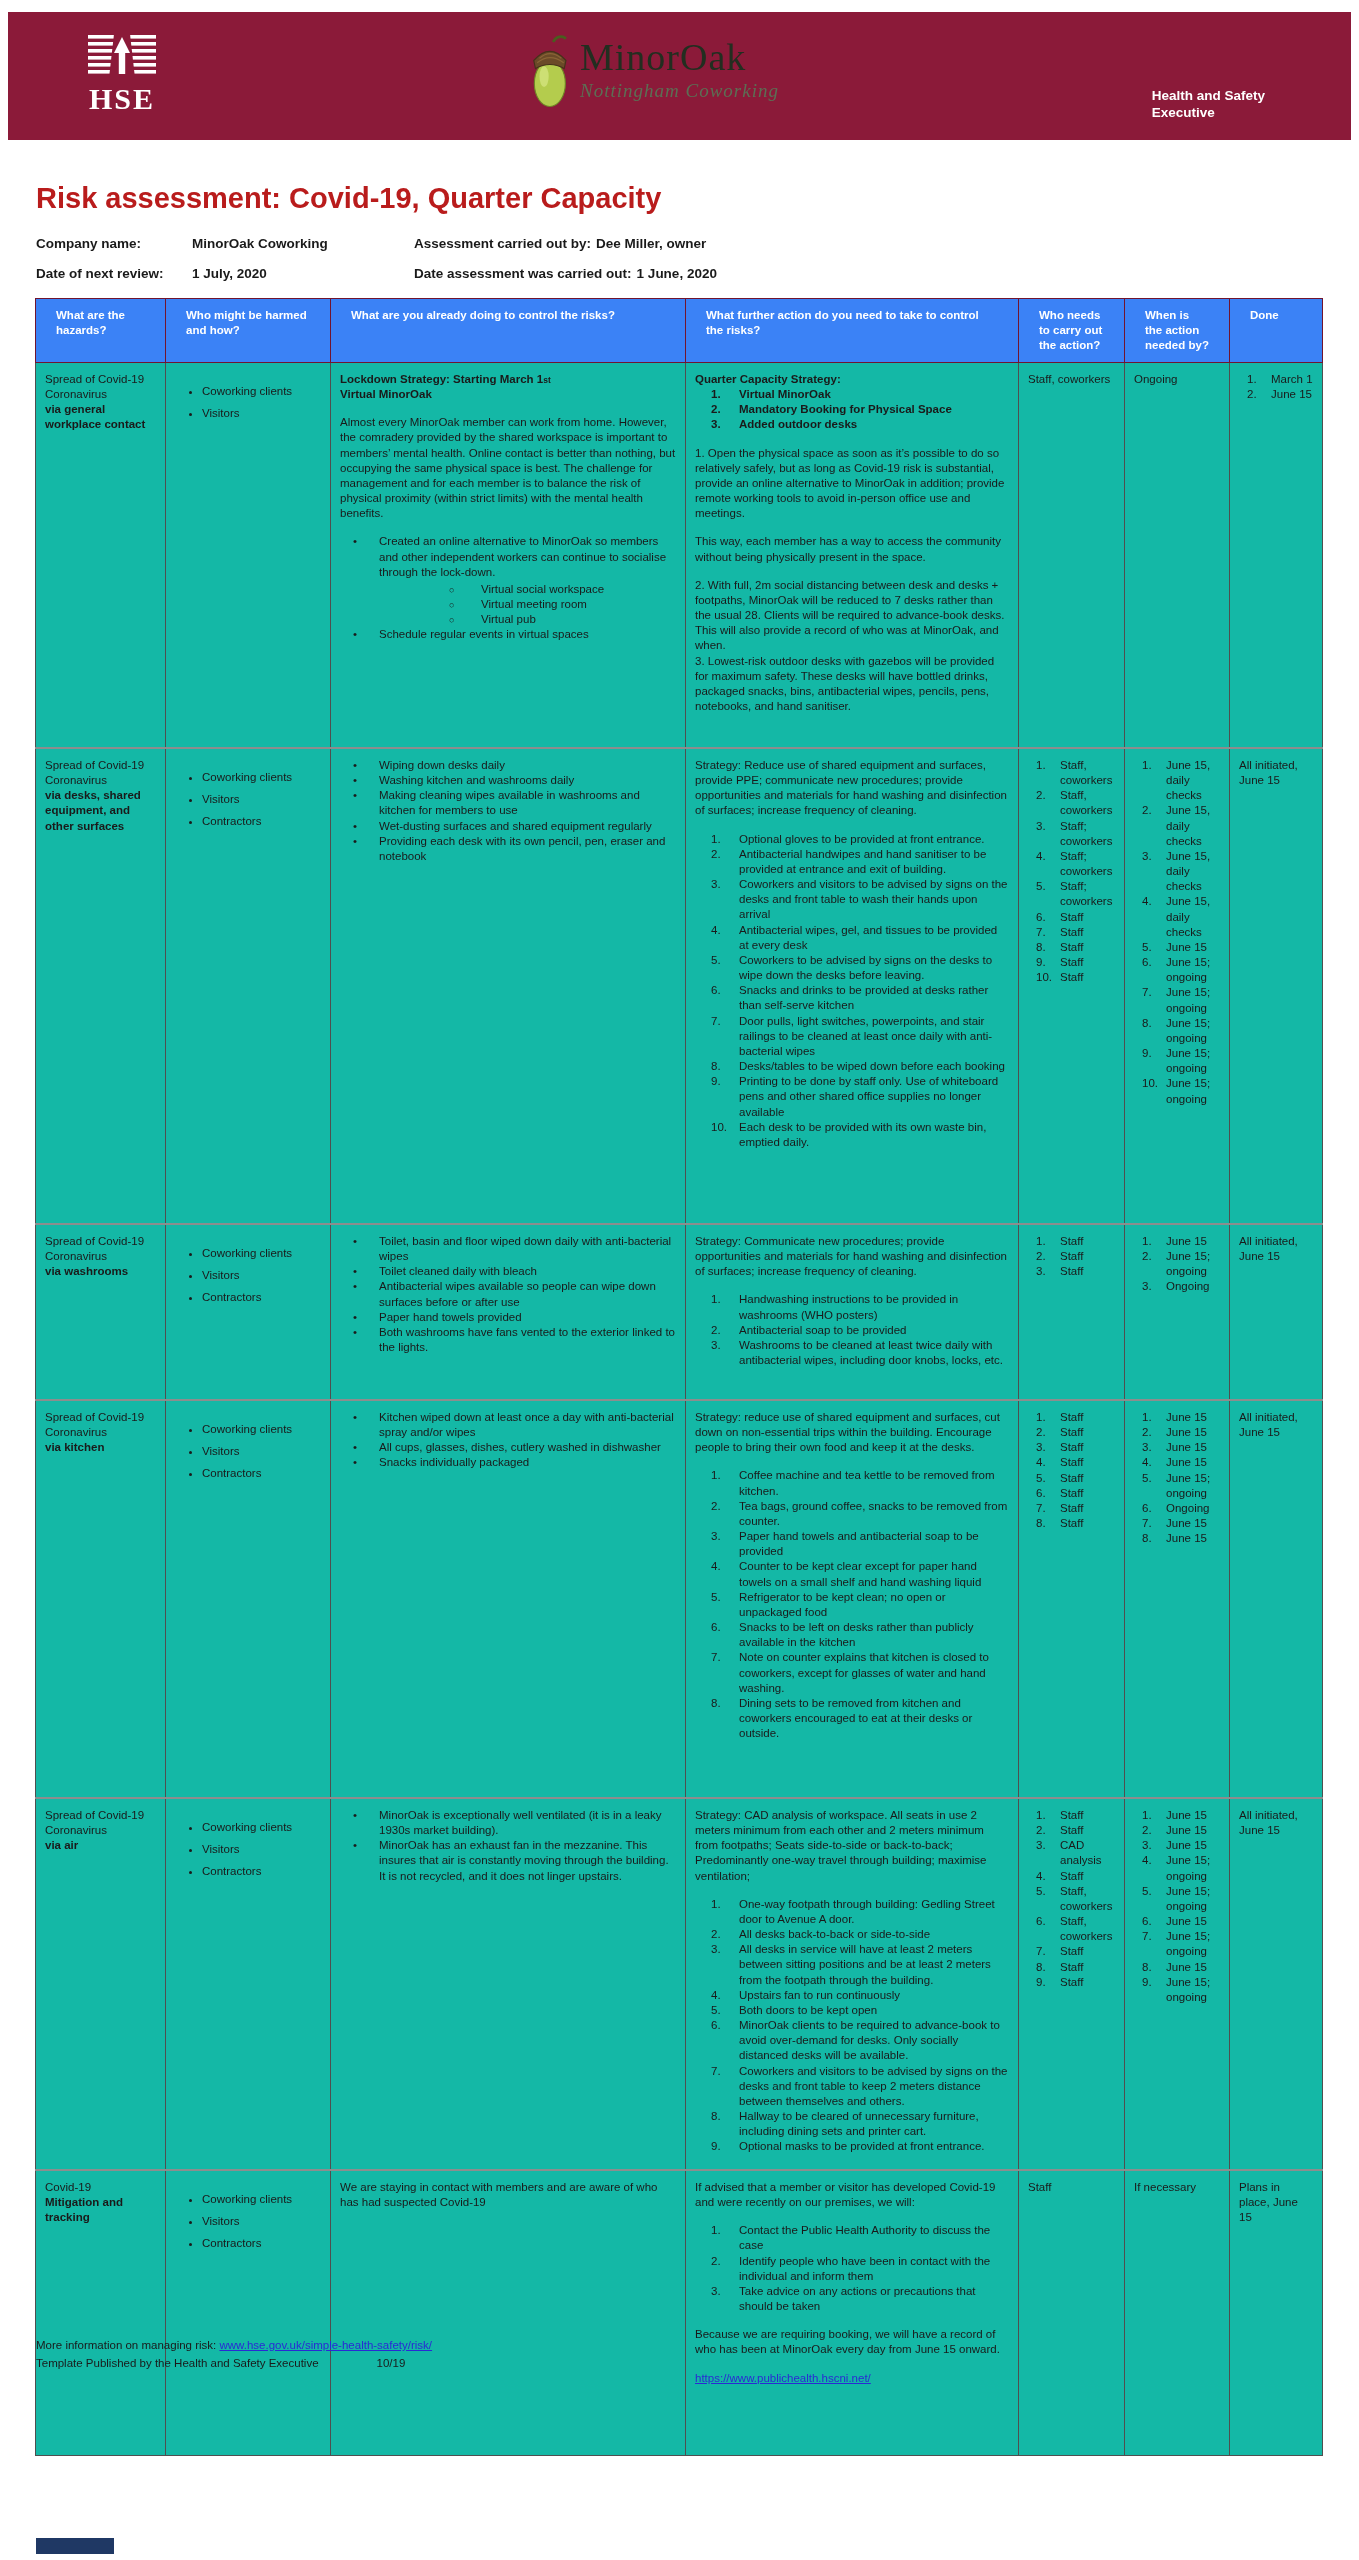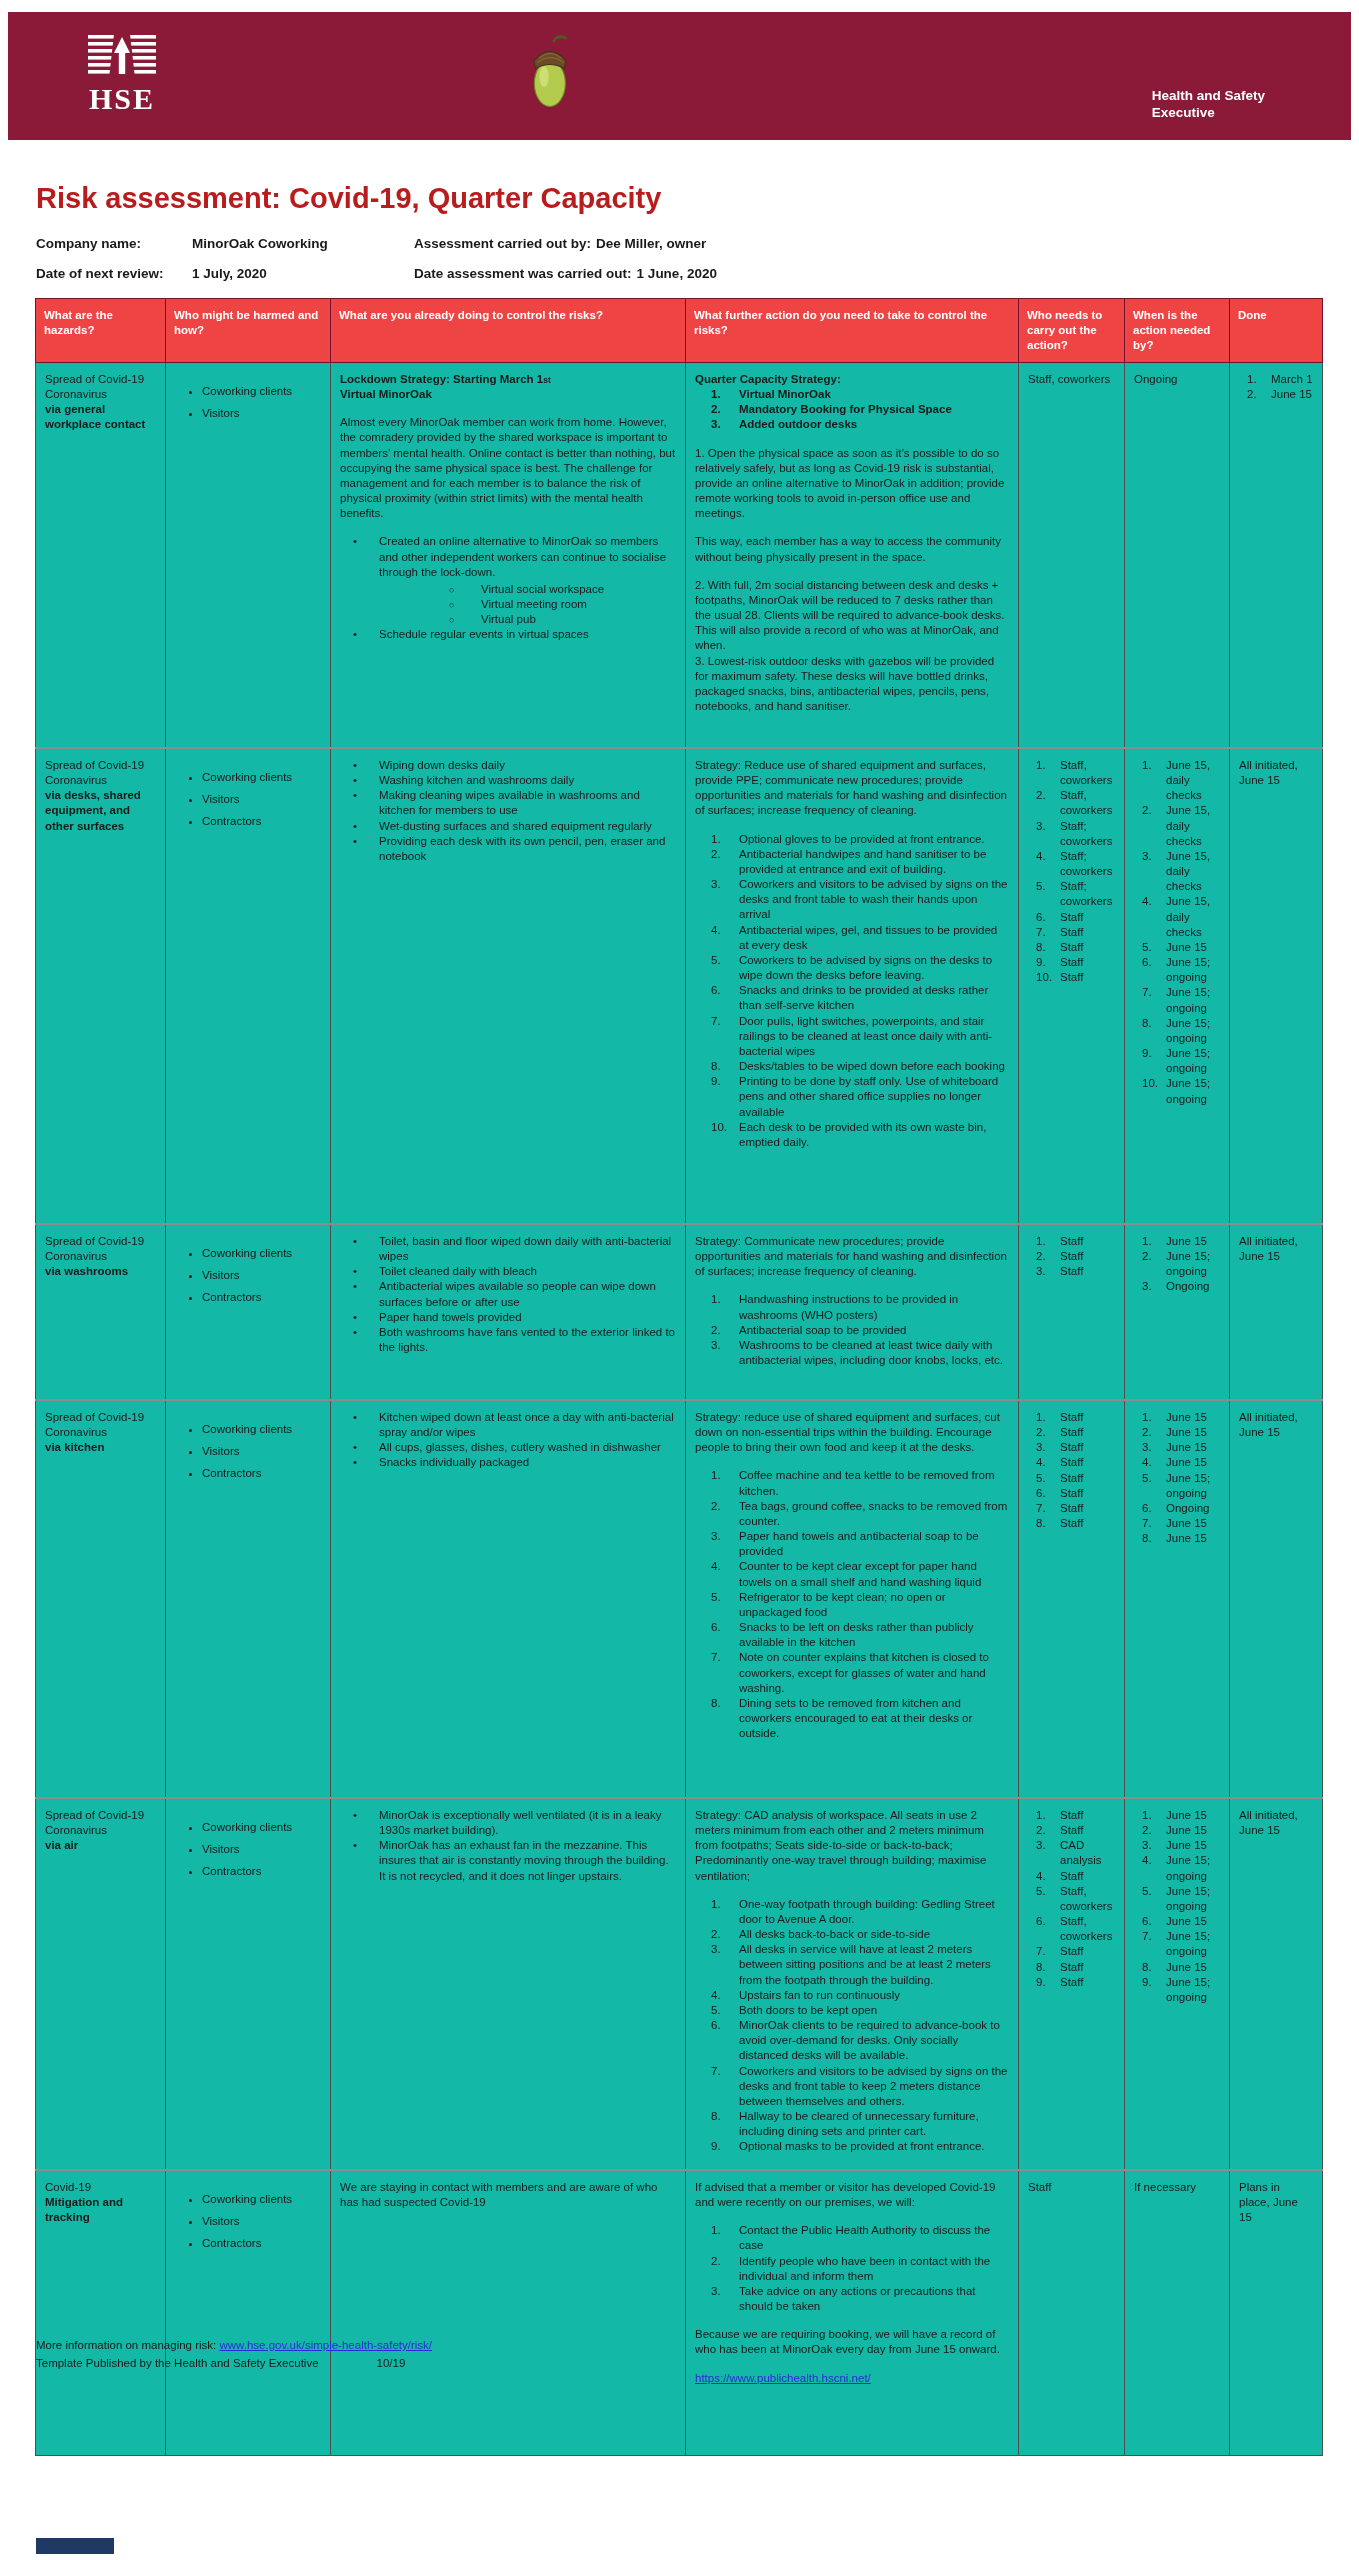--- a/index.html
+++ b/index.html
@@ -21,22 +21,22 @@
   .meta{position:absolute;top:236px;left:36px;font-size:13.5px;font-weight:bold;}
   .meta-row{margin-bottom:15px;white-space:nowrap;}
   .m-label{display:inline-block;width:156px;}
   .m-val{display:inline-block;width:222px;}
   .m-right span + span{margin-left:5px;}
 
   
   table.risk{position:absolute;top:298px;left:35px;width:1287px;border-collapse:collapse;table-layout:fixed;font-size:11.5px;}
   table.risk col.c1{width:130px}table.risk col.c2{width:165px}table.risk col.c3{width:355px}
   table.risk col.c4{width:333px}table.risk col.c5{width:106px}table.risk col.c6{width:105px}table.risk col.c7{width:93px}
-  table.risk th{background:#ef4444;color:#fff;text-align:left;vertical-align:top;font-weight:bold;
-    padding:9px 8px;border:1px solid #71142f;font-size:11.5px;line-height:1.3;}
+  table.risk th{background:#3b82f6;color:#fff;text-align:left;vertical-align:top;font-weight:bold;
+    padding:9px 20px;border:1px solid #71142f;font-size:11.5px;line-height:1.3;}
   table.risk td{border:1px solid #4f4f4f;vertical-align:top;padding:9px 9px;line-height:1.32;background:#14b8a6;}
   table.risk tbody tr:not(:first-child) td{border-top:2px solid #8d8d8d;}
   td.cell-action-owner,td.cell-deadline,td.cell-done{padding-left:6px;padding-right:6px;}
 
   .hz-bold{font-weight:bold;}
 
   ul.who{list-style:disc;margin:12px;padding-left:15px;}
   ul.who li{margin:0 0 7px;}
 
   .blk-h{font-weight:bold;}
@@ -87,20 +87,24 @@
     </div>
 
     <div class="mo-logo">
       <svg width="46" height="80" viewBox="0 0 40 68">
         <path d="M22 8 C24 3 30 2 33 5" stroke="#4a5d1f" stroke-width="2.4" fill="none"></path>
         <ellipse cx="19" cy="44" rx="13.5" ry="20" fill="#b4cc4d" stroke="#6f8526" stroke-width="1"></ellipse>
         <ellipse cx="14" cy="38" rx="4" ry="9" fill="#d3e37e" opacity="0.8"></ellipse>
         <path d="M5 24 Q19 8 33 24 L31.5 31 Q19 24 6.5 31 Z" fill="#6b4a28" stroke="#46311a" stroke-width="1"></path>
         <path d="M10 22 q9 -8 19 0 M8 26 q11 -9 23 0" stroke="#8a6436" stroke-width="1" fill="none"></path>
       </svg>
+      <div class="mo-text">
+        <div class="mo-title">MinorOak</div>
+        <div class="mo-sub">Nottingham Coworking</div>
+      </div>
     </div>
 
     <div class="brand-right">
       <div>Health and Safety</div>
       <div>Executive</div>
     </div>
   </header>
 
   <h1 class="title">Risk assessment: Covid-19, Quarter Capacity</h1>
 

